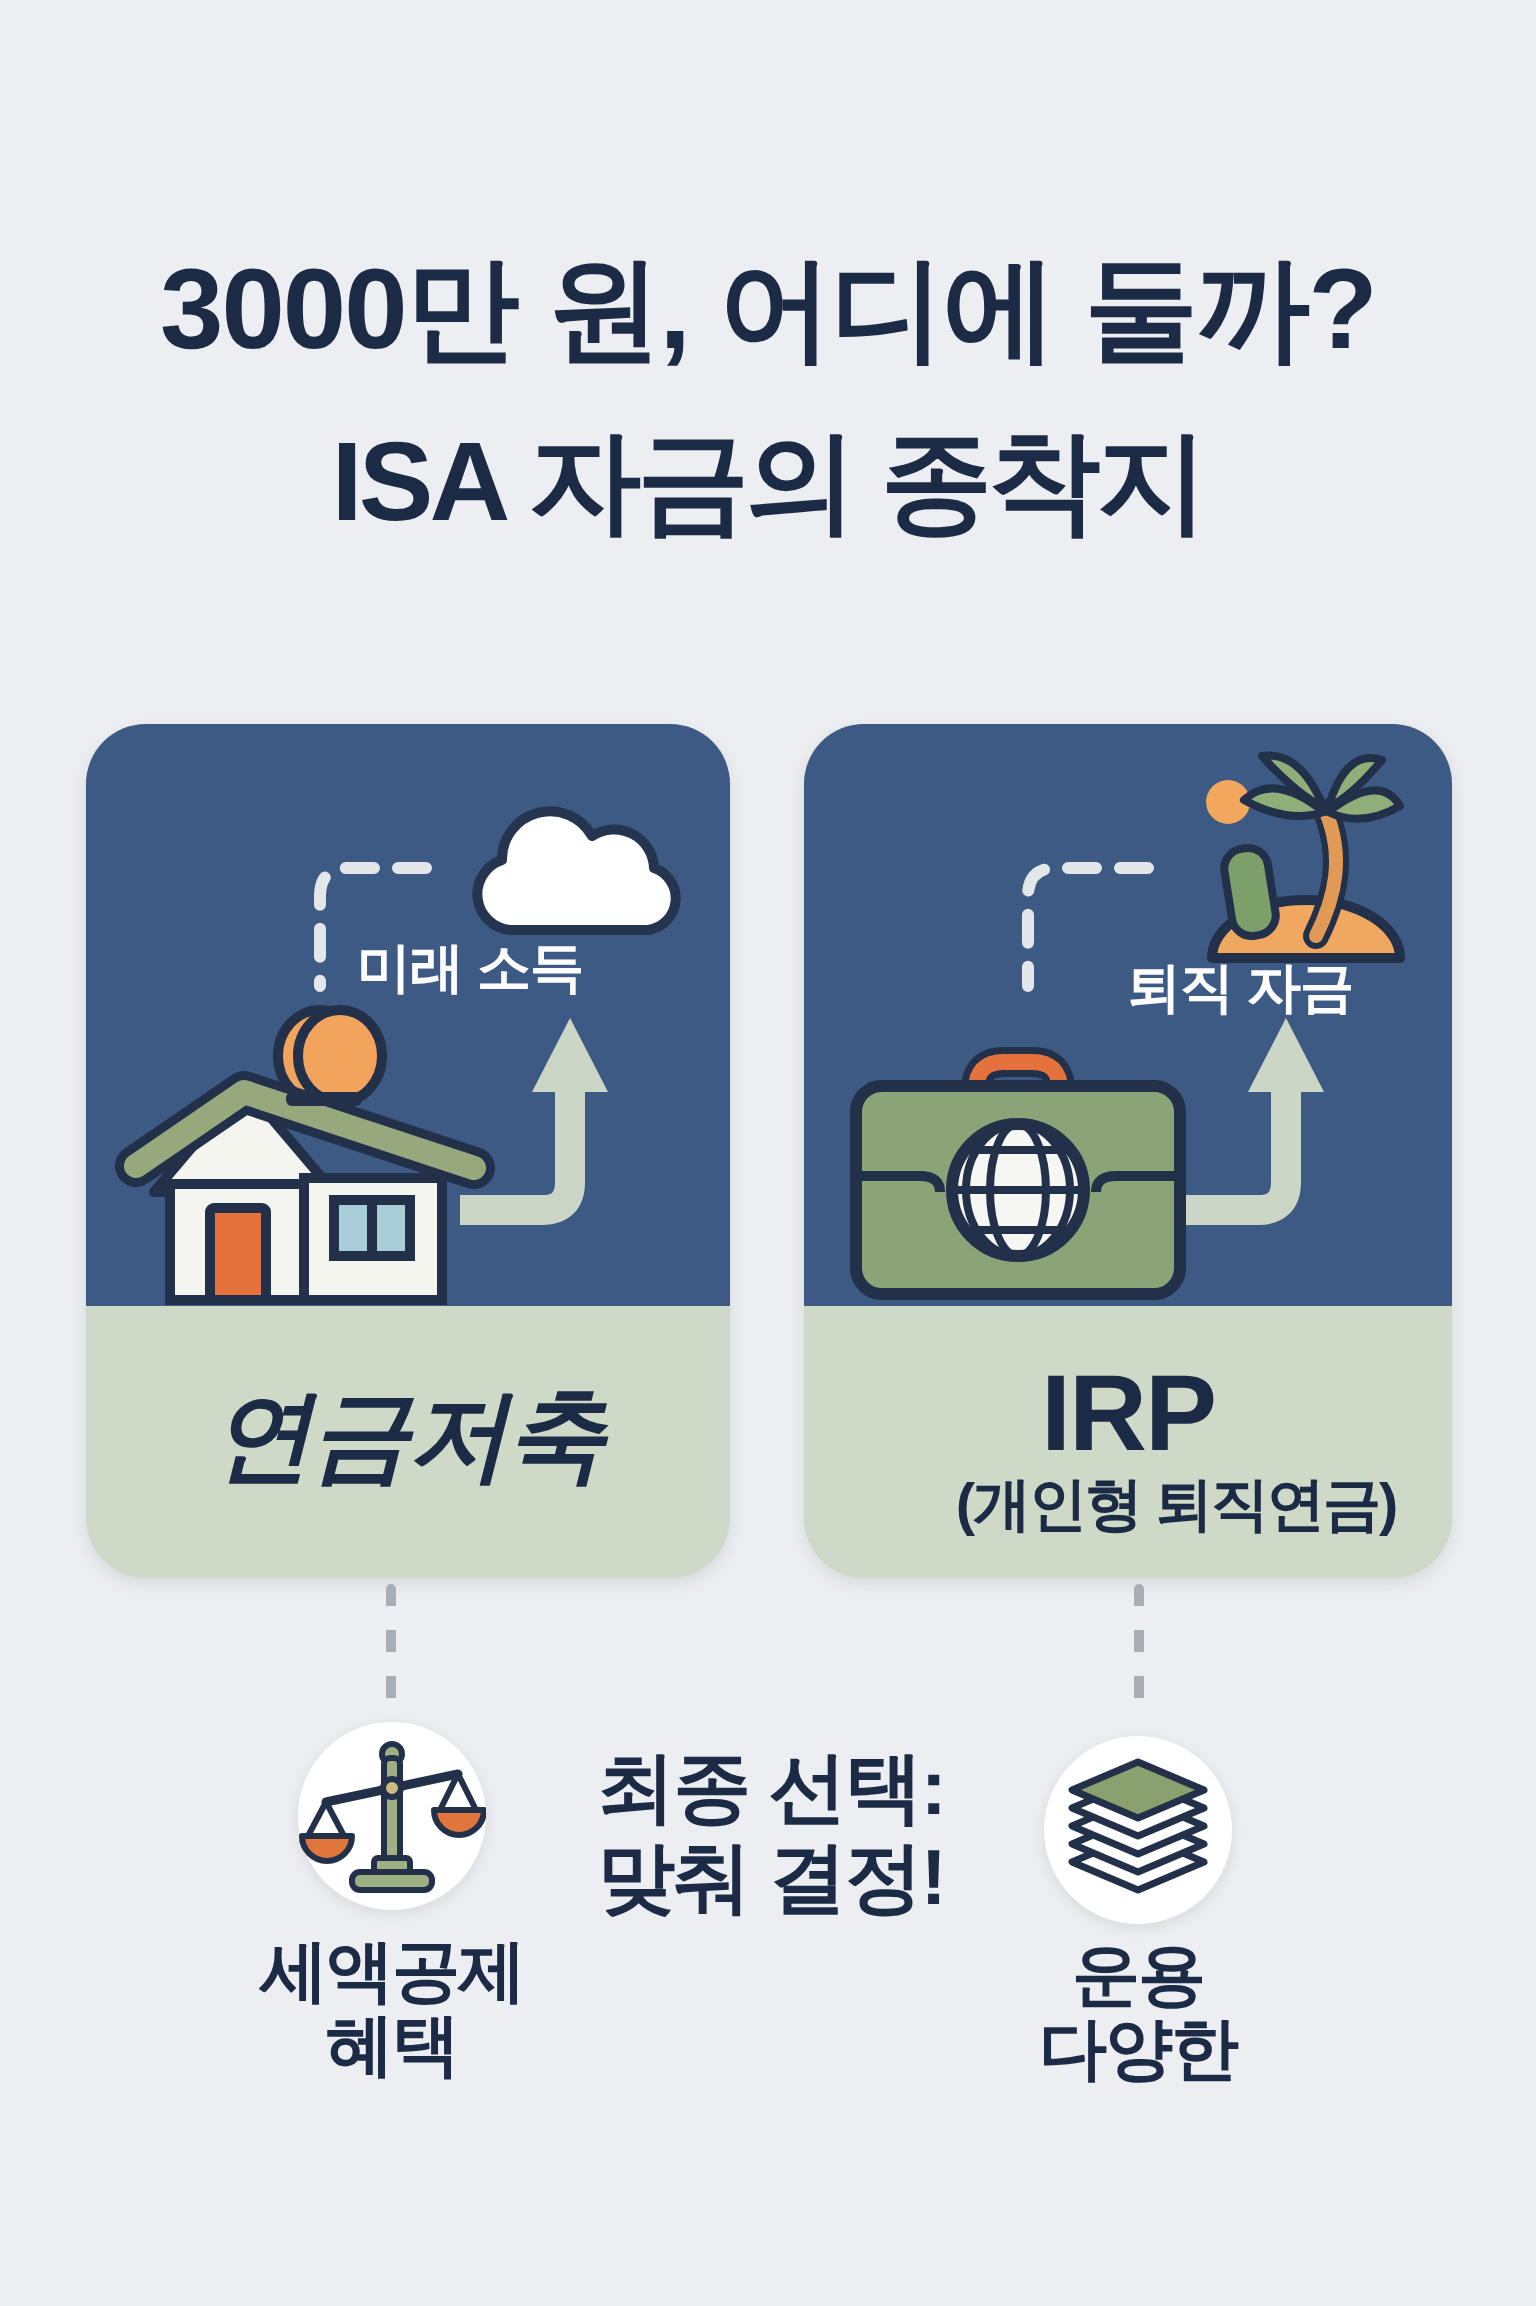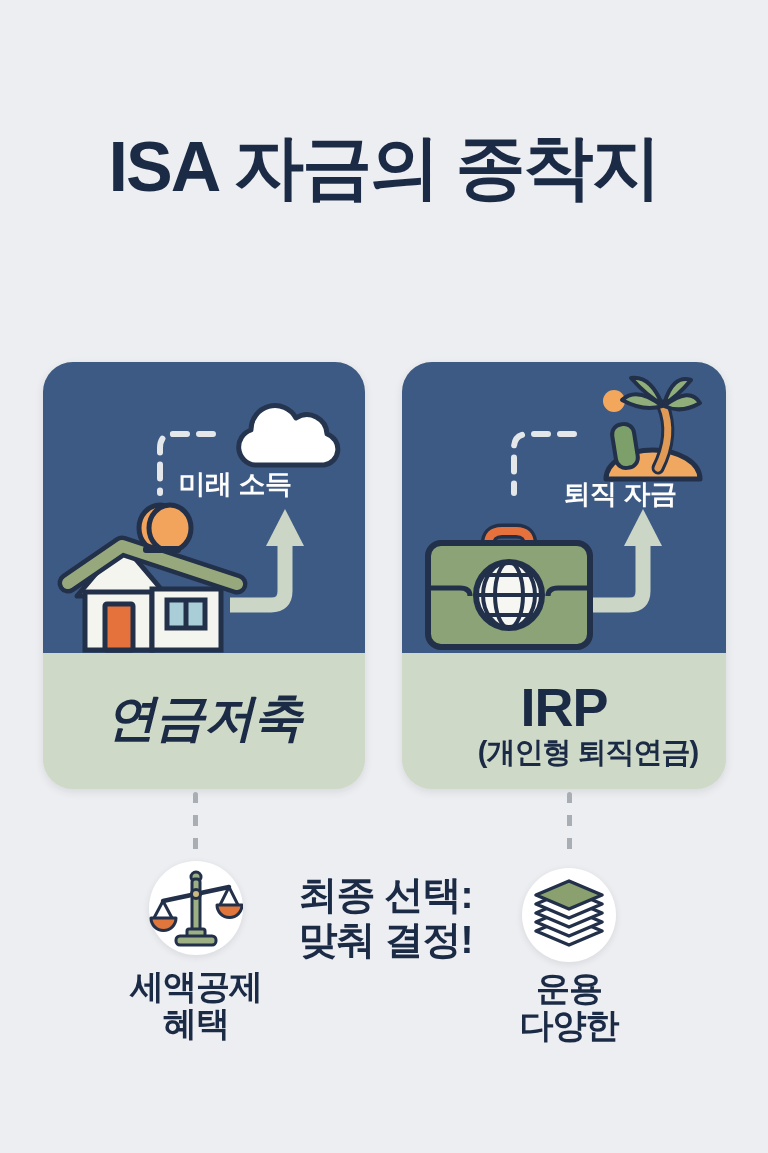--- a/index.html
+++ b/index.html
@@ -8,21 +8,21 @@
     background:#edeef1;
     font-family:"Liberation Sans","DejaVu Sans",sans-serif;
     color:#1b2a45;
     position:relative;
     overflow:hidden;
   }
   .abs{position:absolute;}
   
   .title{top:118px;left:0;width:768px;text-align:center;}
   .title-line1{font-size:57px;line-height:74px;font-weight:900;letter-spacing:-1px;}
-  .title-line2{font-size:70px;line-height:98px;font-weight:900;letter-spacing:-2px;}
+  .title-line2{font-size:56px;line-height:98px;font-weight:900;letter-spacing:-2px;}
   
   .card{
     top:362px;width:322px;height:427px;border-radius:30px;overflow:hidden;
     background:#cfd9c7;box-shadow:0 3px 8px rgba(30,43,63,.10);
   }
   .card-left{left:43px;}
   .card-right{left:402px;width:324px;}
   .card-top{position:absolute;top:0;left:0;width:100%;height:291px;background:#3d5a84;}
   .scene{position:absolute;top:0;left:0;width:100%;height:100%;}
   .bubble-label{
@@ -59,20 +59,21 @@
   .flabel-right{left:469px;top:970px;width:200px;}
   .center-note{
     left:258px;top:872px;width:255px;text-align:center;
     font-weight:900;font-size:39px;line-height:45px;letter-spacing:-1px;
   }
 </style>
 </head>
 <body>
 
 <div class="abs title">
+  <div class="title-line1">3000만 원, 어디에 둘까?</div>
   <div class="title-line2">ISA 자금의 종착지</div>
 </div>
 
 <div class="abs card card-left">
   <div class="card-top">
     <svg class="scene" viewBox="0 0 322 291">
 
       <path d="M 170 72 L 131 72 Q 117 72 117 86 L 117 131" fill="none" stroke="#e3e7ea" stroke-width="6" stroke-dasharray="14 12" stroke-linecap="round"></path>
 
       <path d="M 212 103 a 18 18 0 0 1 -4 -35 a 24 24 0 0 1 45 -12 a 20 20 0 0 1 31 16 a 16 16 0 0 1 -3 31 z" fill="#ffffff" stroke="#25354f" stroke-width="5" stroke-linejoin="round"></path>

